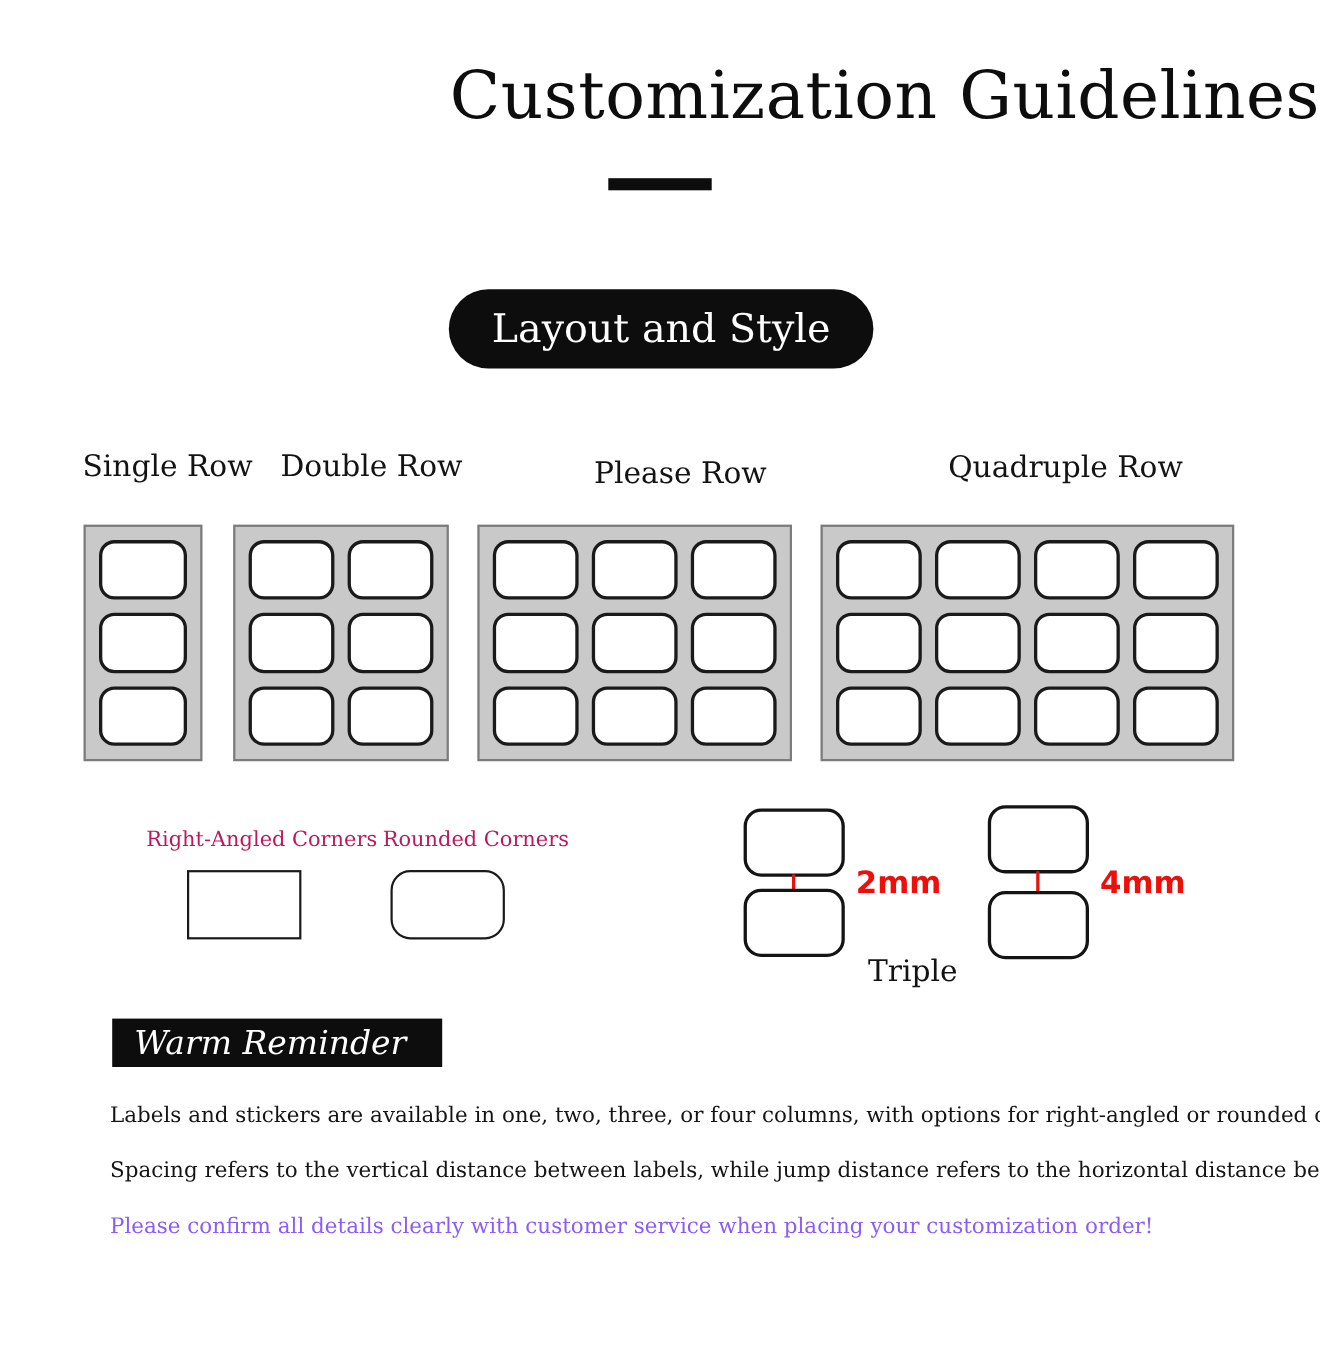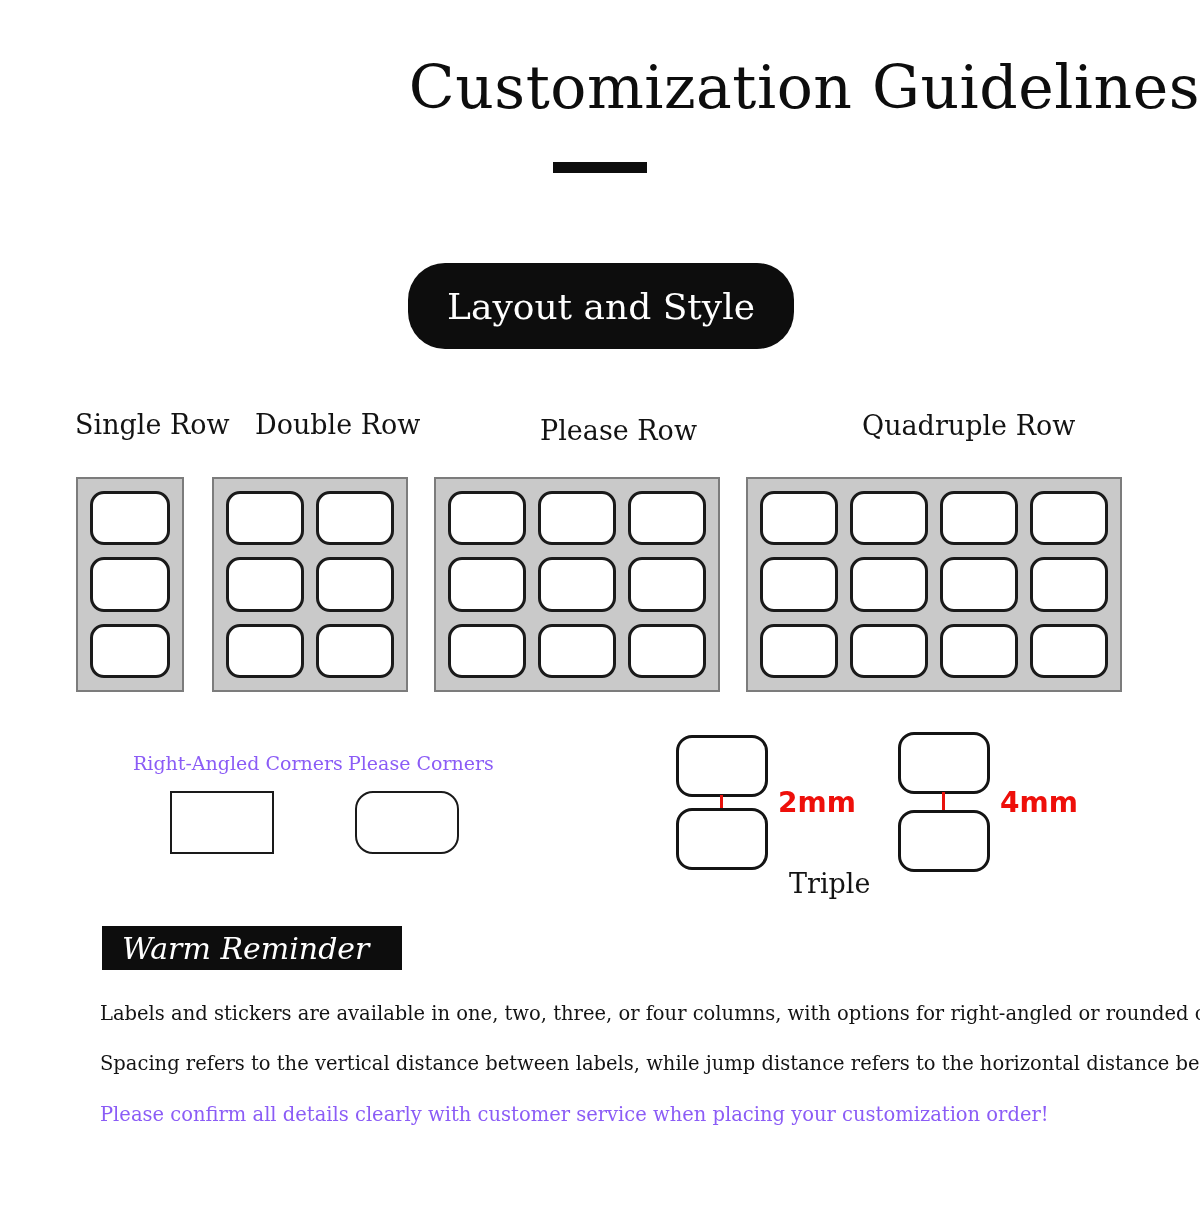--- a/index.html
+++ b/index.html
@@ -37,21 +37,21 @@
     height: 11px;
     background: #0d0d0d;
   }
 
   
   .section-pill {
     position: absolute;
     top: 263px;
     left: 408px;
     width: 386px;
-    height: 86px;
+    height: 72px;
     background: #0d0d0d;
     border-radius: 37px;
     color: #ffffff;
     font-family: "DejaVu Serif", serif;
     font-size: 36px;
     display: flex;
     align-items: center;
     justify-content: center;
   }
 
@@ -79,21 +79,21 @@
     background: #ffffff;
     border: 3px solid #1a1a1a;
     border-radius: 14px;
   }
 
   
   .corner-caption {
     position: absolute;
     font-family: "DejaVu Serif", serif;
     font-size: 19px;
-    color: #8b5cf6;
+    color: #be185d;
     white-space: nowrap;
   }
   .corner-shape {
     position: absolute;
     background: #ffffff;
     border: 2px solid #1a1a1a;
     box-sizing: border-box;
   }
   .corner-shape.square { border-radius: 0; }
   .corner-shape.round  { border-radius: 18px; }
@@ -209,21 +209,21 @@
   <div class="cell"></div>
   <div class="cell"></div>
   <div class="cell"></div>
   <div class="cell"></div>
   <div class="cell"></div>
 </div>
 
 <div class="corner-caption" style="top:752px; left:133px;">Right-Angled Corners</div>
 <div class="corner-shape square" style="top:791px; left:170px; width:104px; height:63px;"></div>
 
-<div class="corner-caption" style="top:752px; left:348px;">Please Corners</div>
+<div class="corner-caption" style="top:752px; left:348px;">Rounded Corners</div>
 <div class="corner-shape round" style="top:791px; left:355px; width:104px; height:63px;"></div>
 
 <div class="spc-box" style="top:735px; left:676px; width:92px; height:62px;"></div>
 <div class="spc-line" style="top:795px; left:720px; width:3px; height:15px;"></div>
 <div class="spc-box" style="top:808px; left:676px; width:92px; height:62px;"></div>
 <div class="spc-value" style="top:786px; left:778px;">2mm</div>
 
 <div class="spc-box" style="top:732px; left:898px; width:92px; height:62px;"></div>
 <div class="spc-line" style="top:792px; left:942px; width:3px; height:20px;"></div>
 <div class="spc-box" style="top:810px; left:898px; width:92px; height:62px;"></div>

